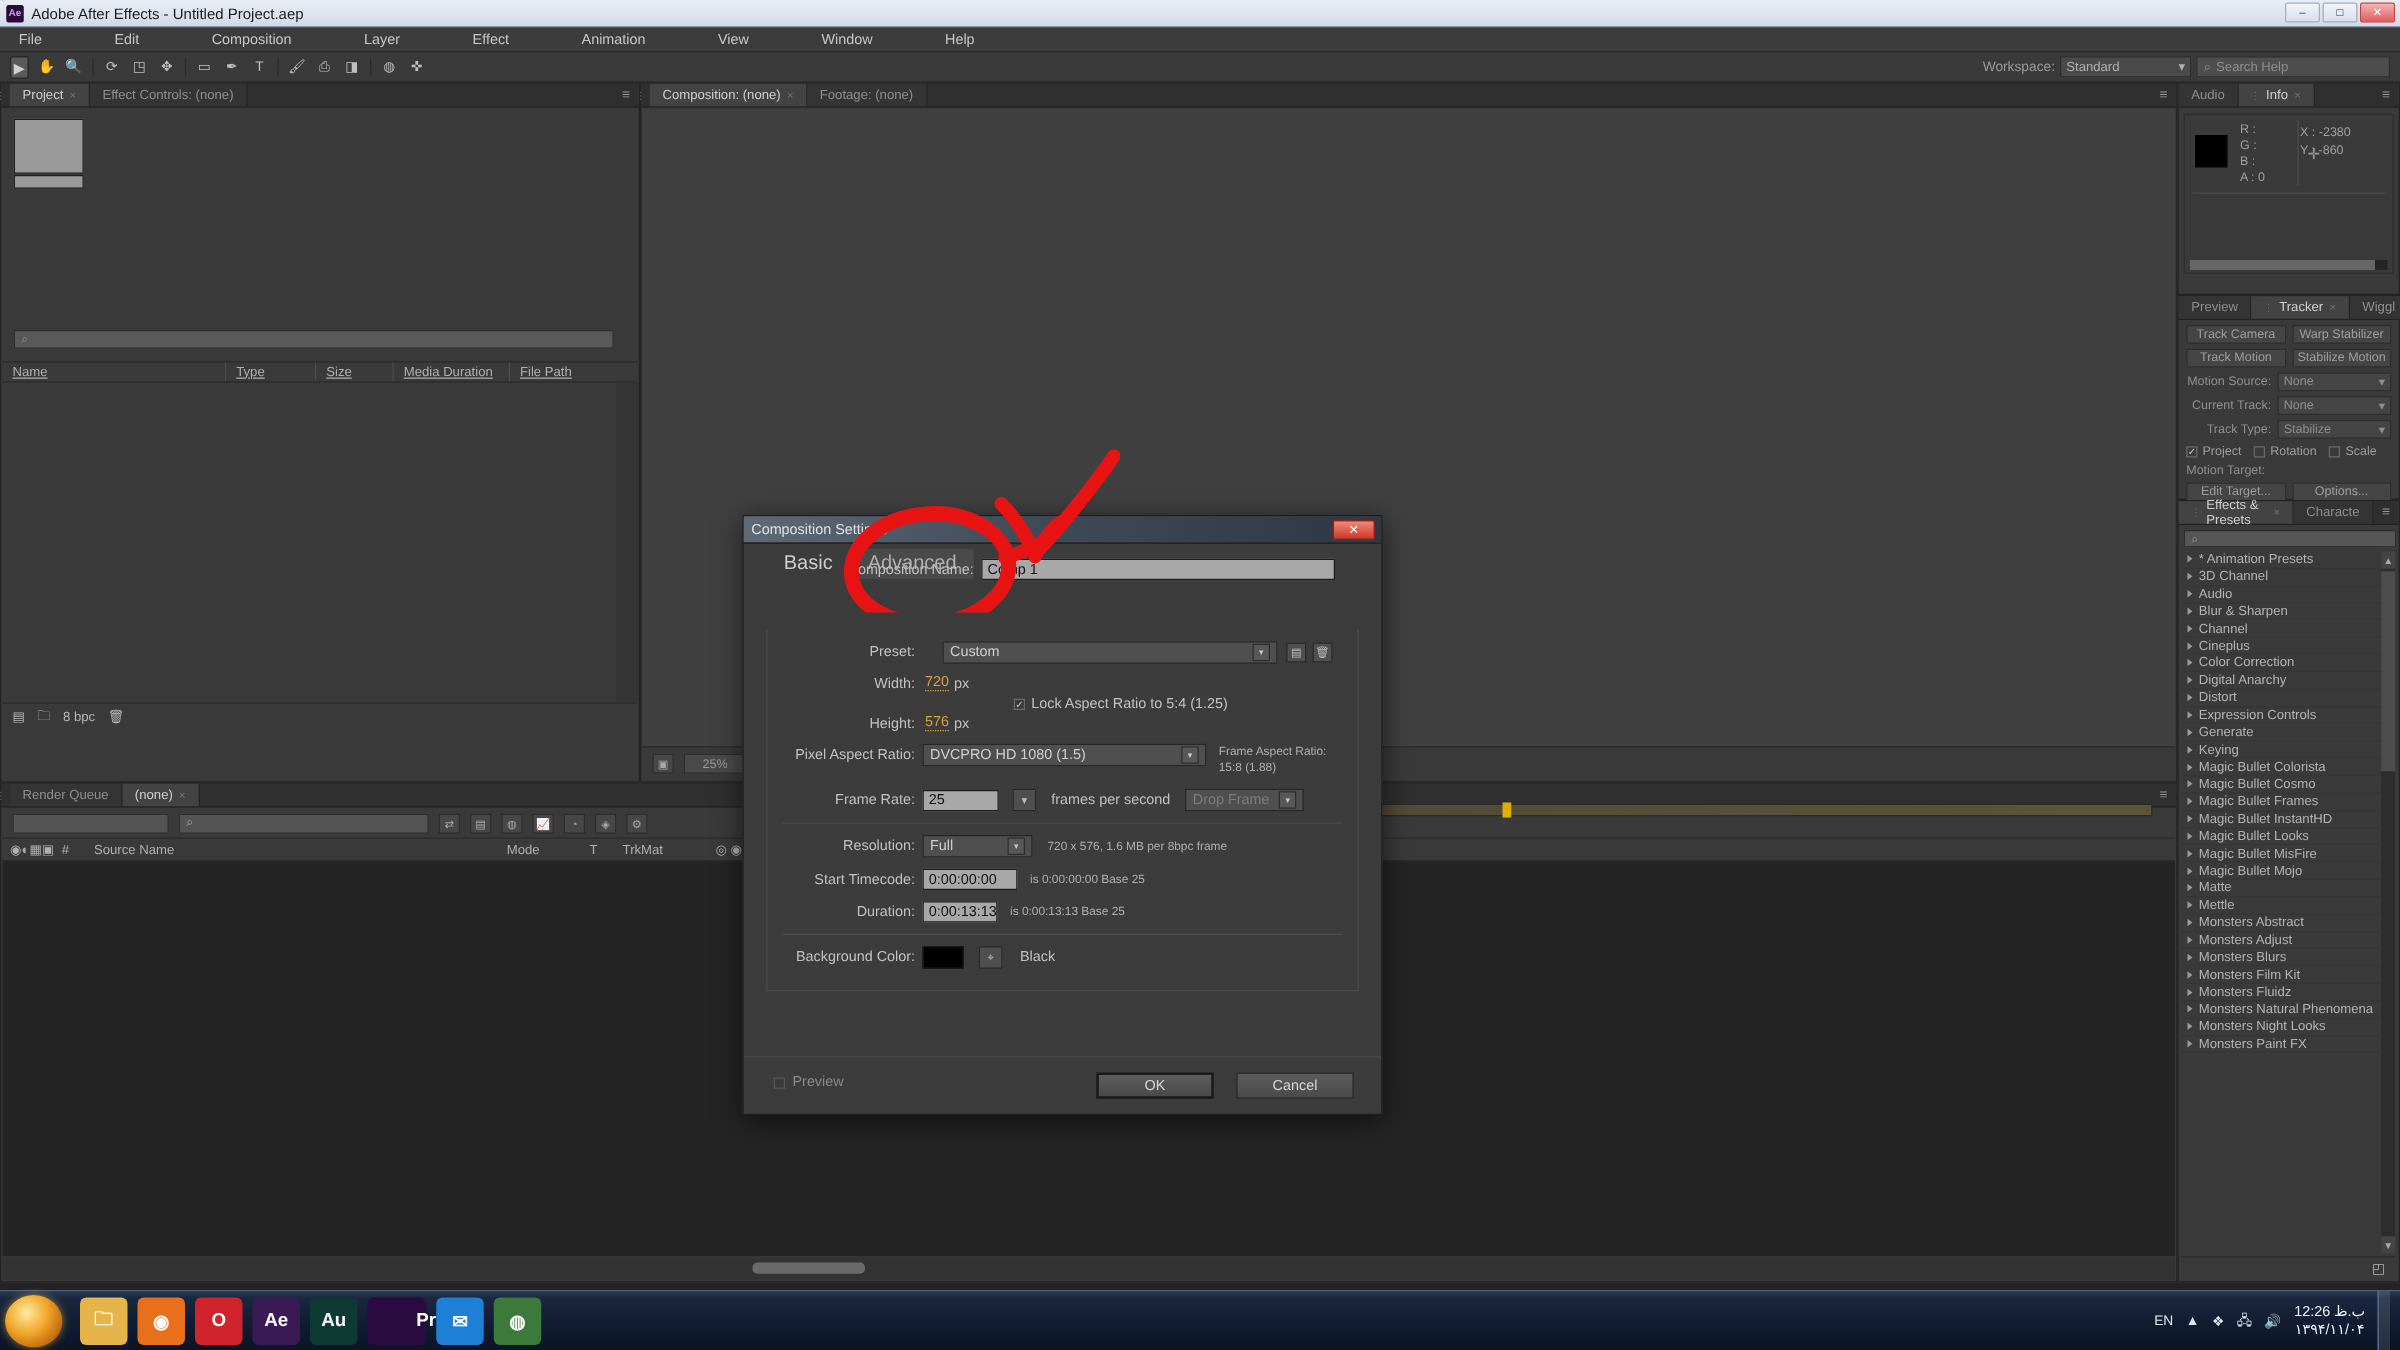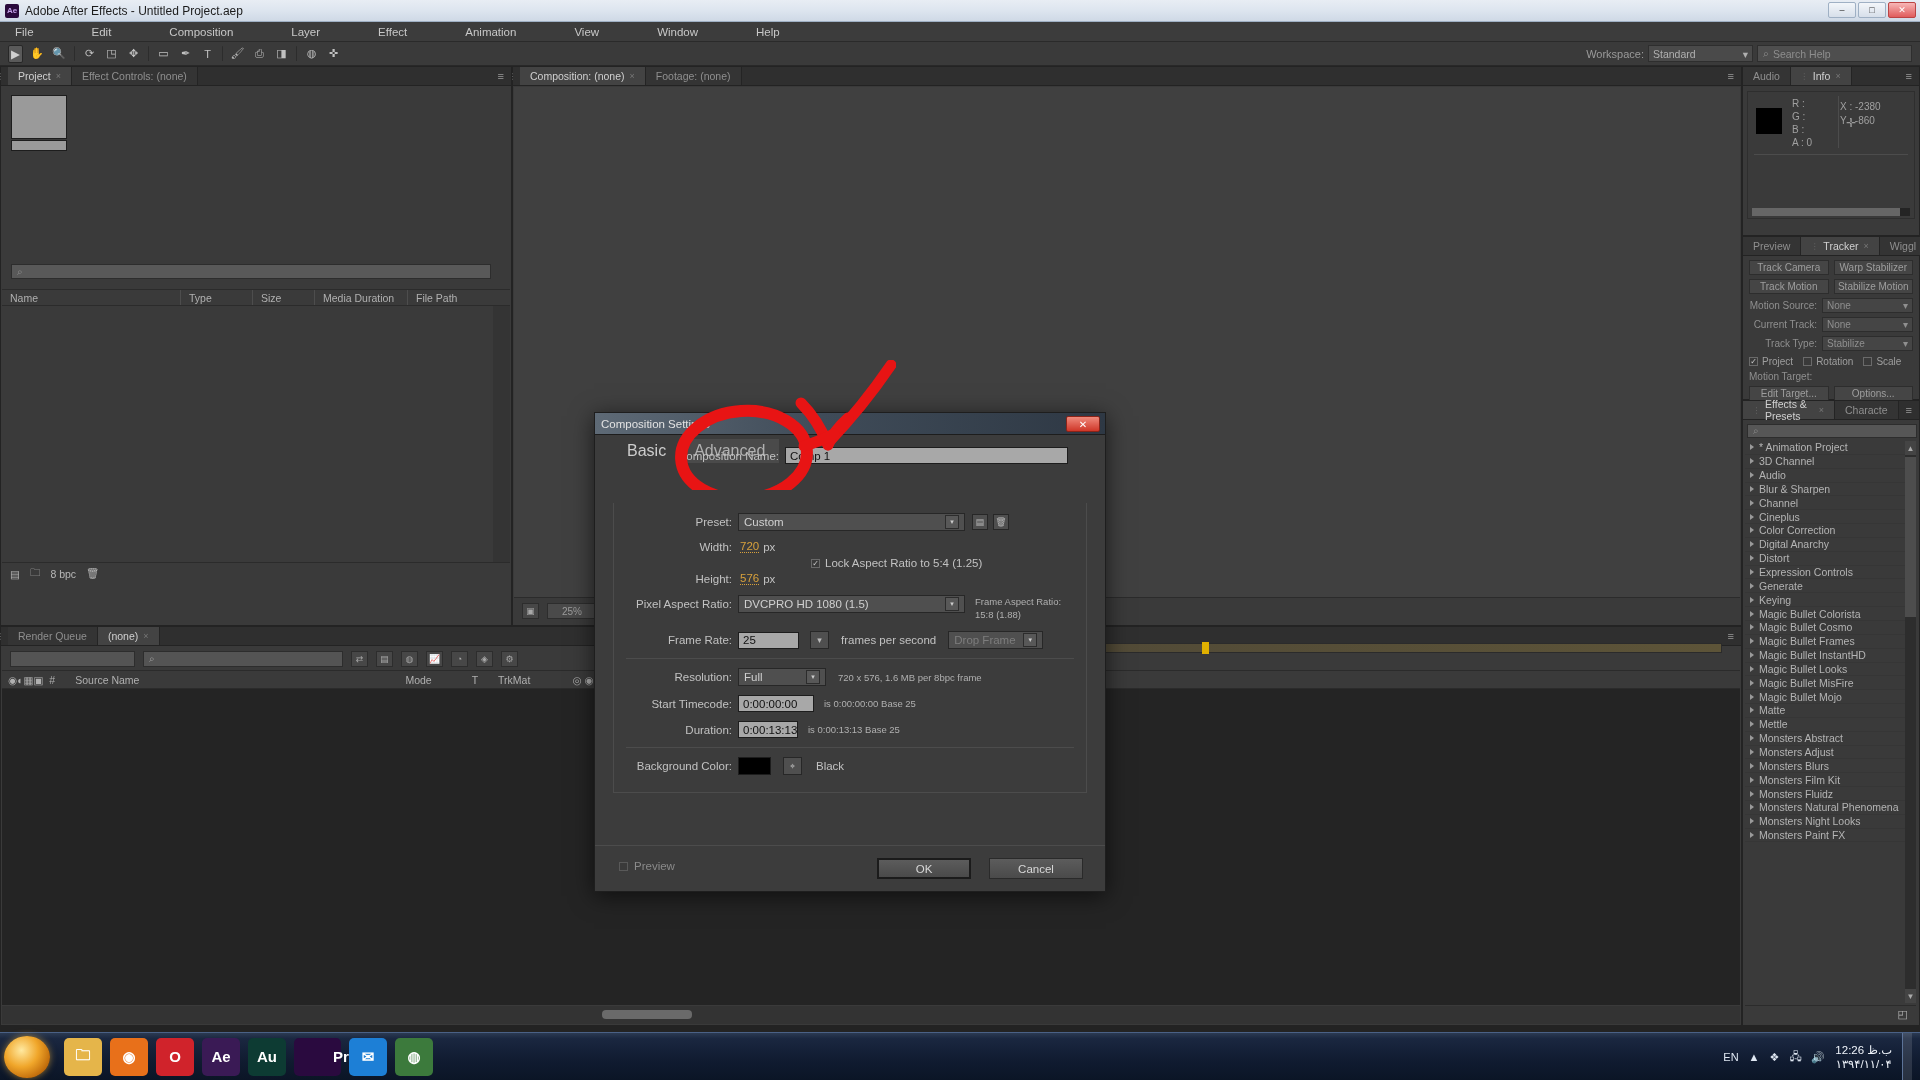--- a/index.html
+++ b/index.html
@@ -71,21 +71,21 @@
 
   
   #project-panel { left:0; top:66px; width:512px; height:560px; }
   .proj-thumb { margin:9px 0 0 10px; width:56px; height:44px; background:#9a9a9a; border:1px solid #1d1d1d;}
   .proj-thumb2 { margin:1px 0 0 10px; width:56px; height:11px; background:#9a9a9a; border:1px solid #1d1d1d;}
   .proj-search { position:absolute; left:10px; top:197px; width:480px; height:15px;
                  background:#595959; border:1px solid #2d2d2d; display:flex; align-items:center;
                  padding:0 5px; gap:4px; color:#8d8d8d; font-size:10px;}
   .proj-cols { position:absolute; left:1px; top:222px; width:508px; height:17px;
                background:#3a3a3a; border-top:1px solid #2b2b2b; border-bottom:1px solid #2b2b2b;
-               display:flex; align-items:flex-start; font-size:10.5px; color:#b0b0b0;}
+               display:flex; align-items:flex-start; font-size:10.5px; color:#b0b0b0;text-decoration:underline;}
   .proj-cols .c { padding-left:8px; border-left:1px solid #4d4d4d; height:100%; display:flex; align-items:center;}
   .proj-cols .c:first-child { border-left:none; }
   .proj-footer { position:absolute; left:1px; bottom:41px; width:508px; height:22px;
                  background:#3a3a3a; border-top:1px solid #2b2b2b; display:flex; align-items:center;
                  gap:10px; padding:0 8px; font-size:10.5px; color:#b8b8b8;}
   .proj-scrollcol { position:absolute; right:1px; top:239px; width:17px; bottom:63px; background:#343434;}
 
   
   #comp-panel { left:512px; top:66px; width:1230px; height:560px; }
   .comp-stage { position:absolute; left:1px; top:20px; right:1px; bottom:28px; background:#404040; }
@@ -503,21 +503,21 @@
       </div>
       <div class="pmenu">≡</div>
     </div>
     <div class="eff-search">
       <span>⌕</span>
       <span></span>
     </div>
     <div class="eff-list" id="eff-list">
         <div class="eff-item">
           <span class="tri"></span>
-          <span>* Animation Project</span>
+          <span>* Animation Presets</span>
         </div>
         <div class="eff-item">
           <span class="tri"></span>
           <span>3D Channel</span>
         </div>
         <div class="eff-item">
           <span class="tri"></span>
           <span>Audio</span>
         </div>
         <div class="eff-item">
@@ -654,21 +654,21 @@
     <div class="dlg-tabs">
       <div class="dlg-tab active">Basic</div>
       <div class="dlg-tab inactive">Advanced</div>
     </div>
 
     <div class="tabpane">
       <div style="padding:10px 12px 0 12px;">
 
         <div class="row">
           <span class="lbl" style="width:106px">Preset:</span>
-          <div class="sel" style="width:227px;margin-left:6px">
+          <div class="sel" style="width:268px;margin-left:22px">
             <span>Custom</span>
             <span class="arrw">▾</span>
           </div>
           <div class="mini-sq" style="margin-left:7px">▤</div>
           <div class="mini-sq" style="margin-left:5px">🗑</div>
         </div>
 
         <div class="row" style="margin-bottom:4px">
           <span class="lbl" style="width:106px">Width:</span>
           <span class="hot" style="margin-left:8px">720</span>

